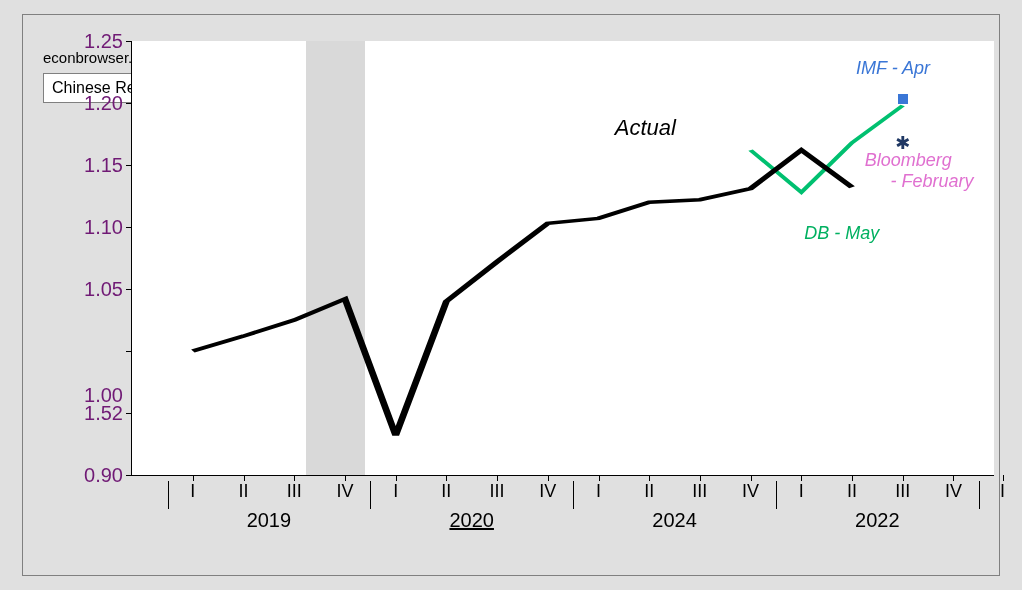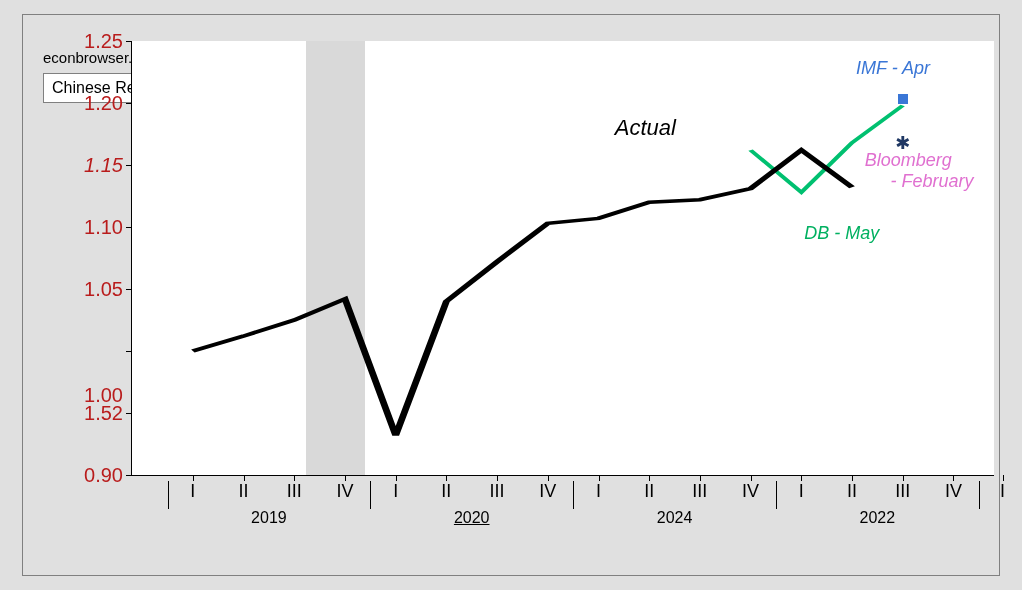--- a/index.html
+++ b/index.html
@@ -35,21 +35,21 @@
     position: absolute;
     background: #d9d9d9;
     top: 0;
     height: 100%;
   }
   .y-tick-label {
     position: absolute;
     right: 0;
     transform: translateY(-50%);
     font-size: 20px;
-    color: #b91c1c;
+    color: #701a75;
     text-align: right;
     width: 60px;
   }
   .y-tick-mark {
     position: absolute;
     width: 6px;
     height: 1px;
     background: #000;
     left: -6px;
   }
@@ -63,21 +63,21 @@
   .x-quarter-label {
     position: absolute;
     top: 100%;
     margin-top: 6px;
     transform: translateX(-50%);
     font-size: 18px;
     color: #000;
   }
   .x-year-label {
     position: absolute;
-    font-size: 16px;
+    font-size: 20px;
     color: #000;
     transform: translateX(-50%);
     top: 100%;
     margin-top: 34px;
   }
   .year-divider {
     position: absolute;
     width: 1px;
     height: 28px;
     background: #000;
@@ -137,21 +137,21 @@
   <div class="legend-box" style="left:20px; top:58px; width:108px;">
     <div>Chinese Real</div>
   </div>
 
   <div style="position:absolute; left:40px; top:26px; width:60px; height:434px;">
     <div class="y-tick-label" style="top:100%;">0.90</div>
     <div class="y-tick-label" style="top:85.714%;">1.52</div>
     <div class="y-tick-label" style="top:71.428%;margin-top:44px;">1.00</div>
     <div class="y-tick-label" style="top:57.142%;">1.05</div>
     <div class="y-tick-label" style="top:42.857%;">1.10</div>
-    <div class="y-tick-label" style="top:28.571%;font-style:italic;">1.15</div>
+    <div class="y-tick-label" style="top:28.571%;">1.15</div>
     <div class="y-tick-label" style="top:14.285%;">1.20</div>
     <div class="y-tick-label" style="top:0%;">1.25</div>
   </div>
 
   <div class="plot-area">
 
     <div class="shade" style="left:20.2%; width:6.8%;"></div>
 
     <div class="y-tick-mark" style="top:0%;"></div>
     <div class="y-tick-mark" style="top:14.285%;"></div>

